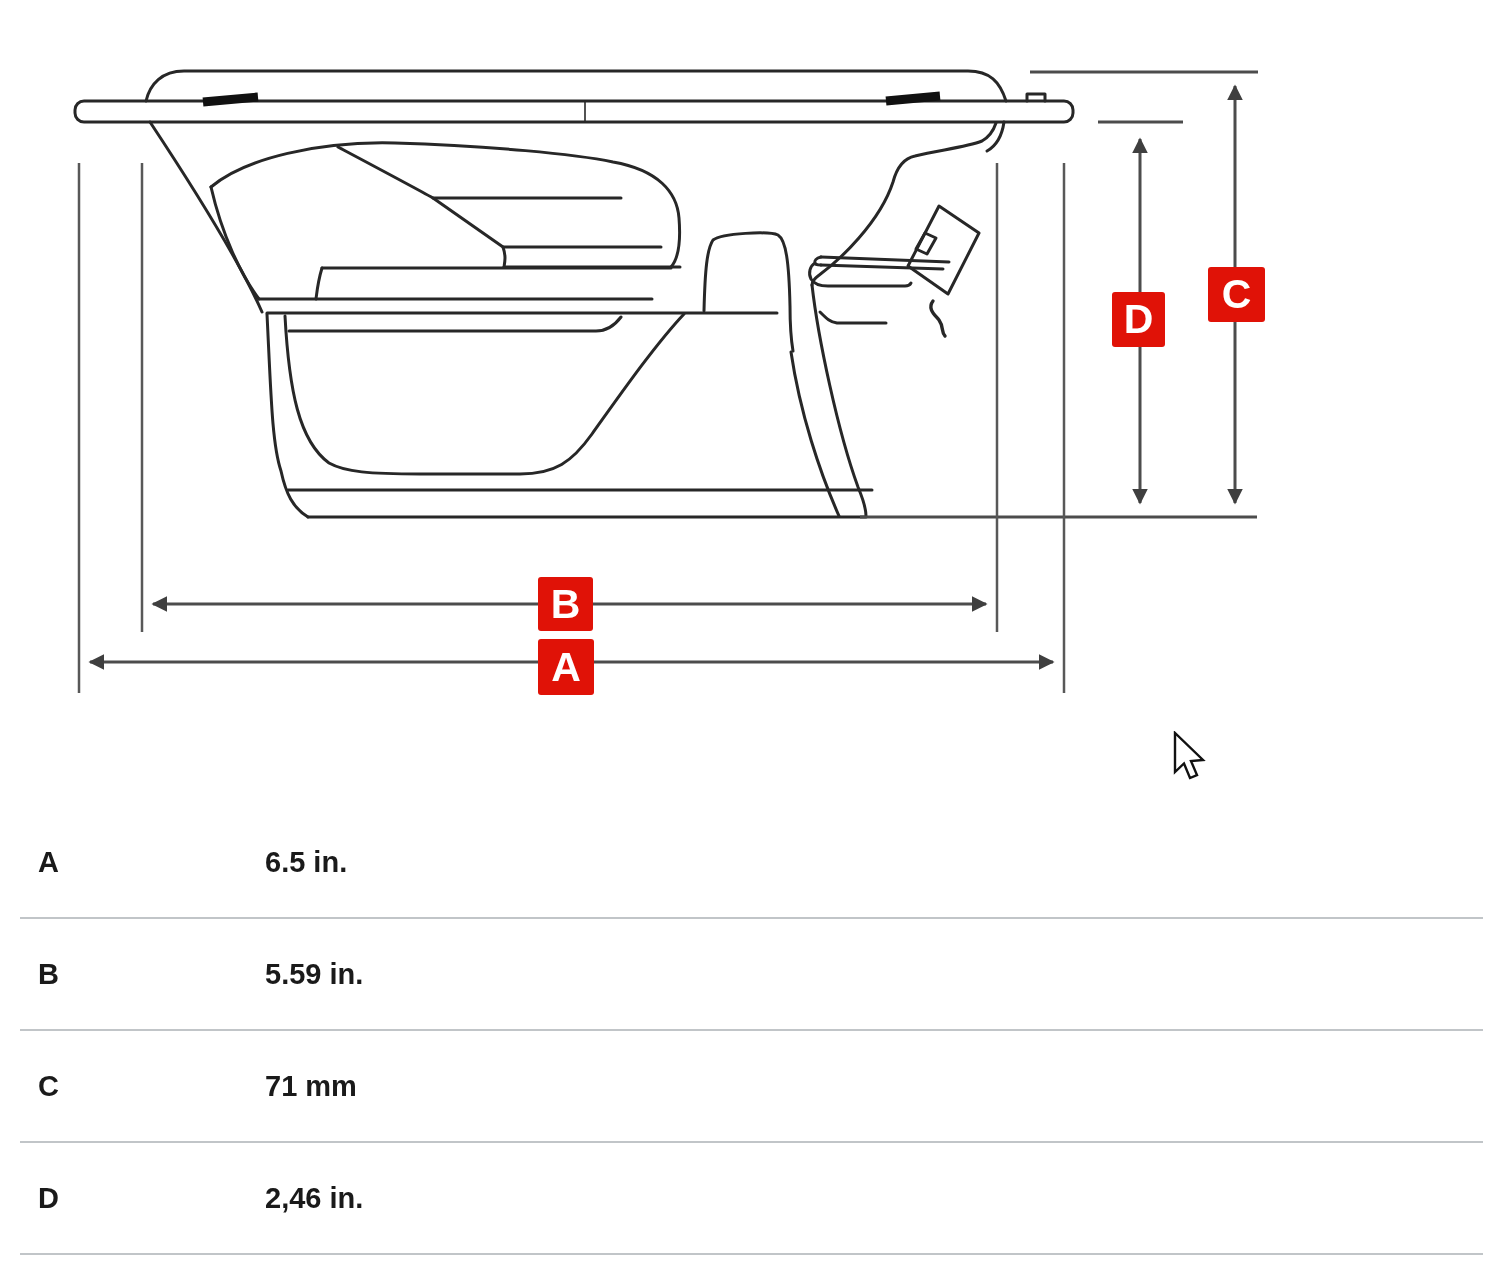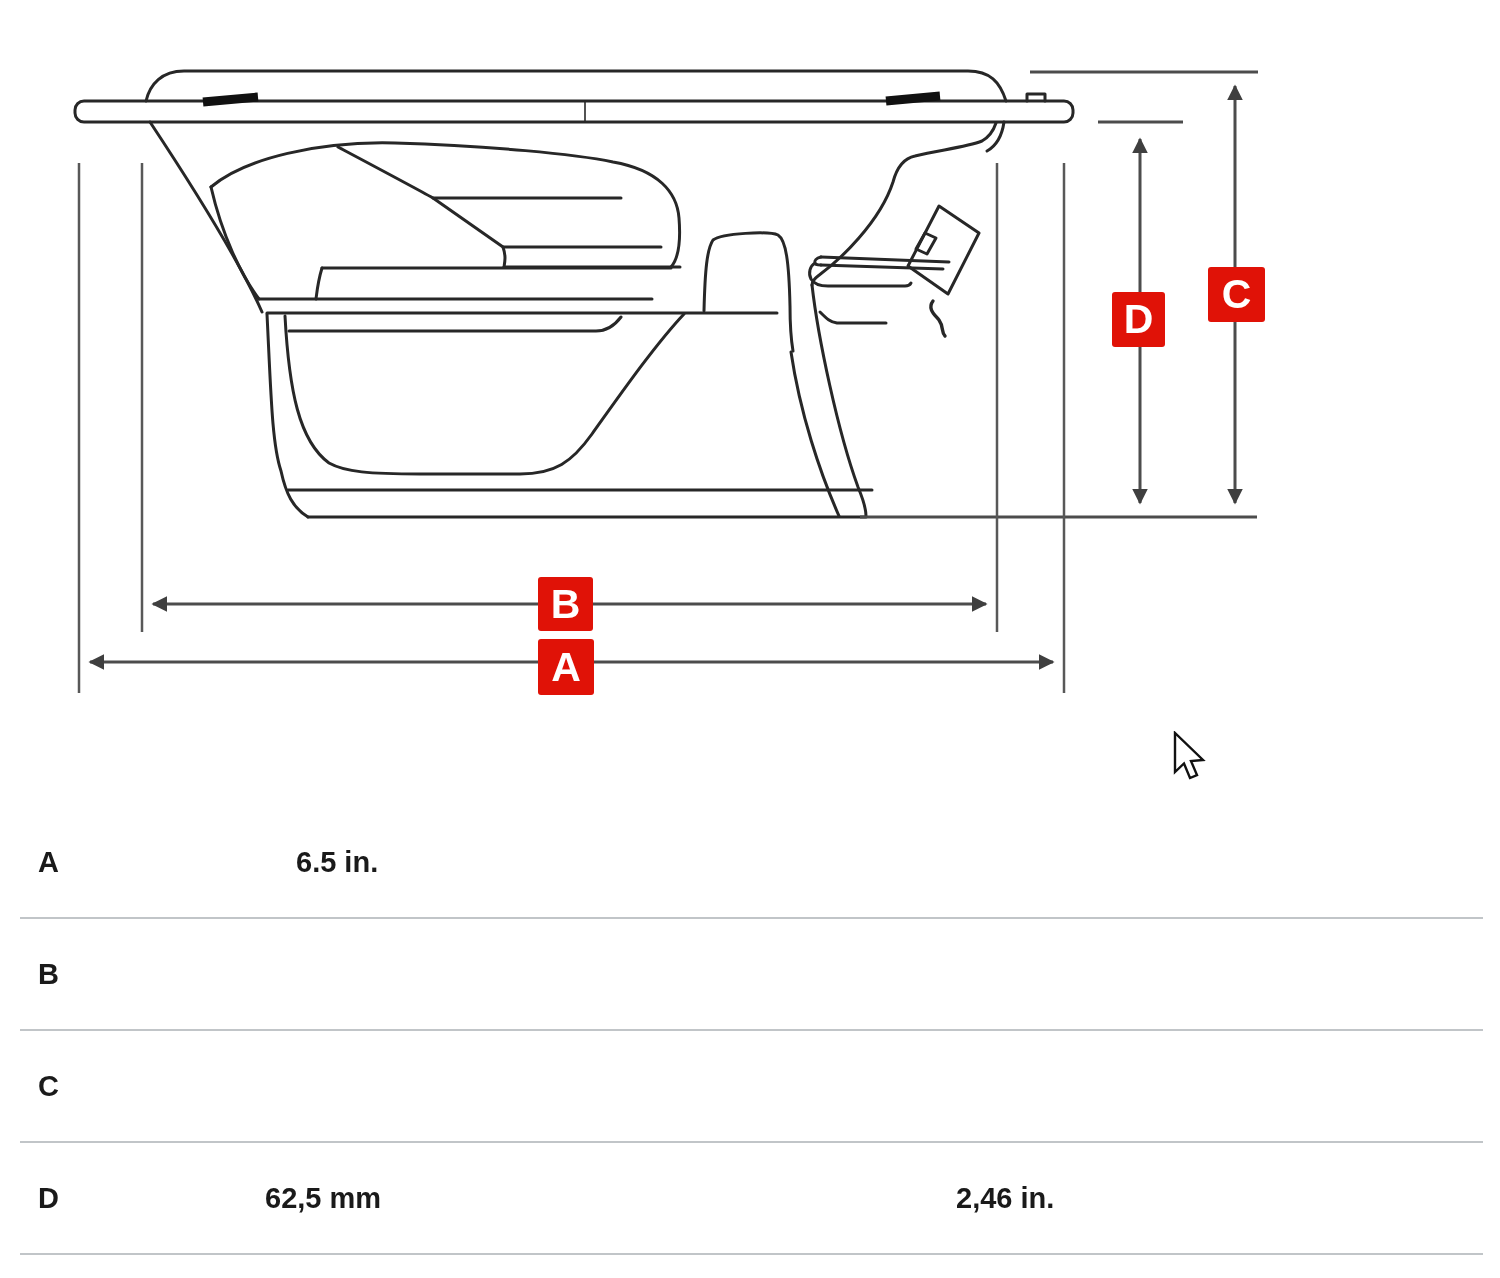--- a/index.html
+++ b/index.html
@@ -22,21 +22,21 @@
 
   
   .spec-table{position:absolute;left:20px;top:807px;width:1463px;}
   .spec-row{
     display:flex;align-items:center;height:110px;
     border-bottom:2px solid #c1c5c8;
     color:#1a1a1a;font-weight:bold;font-size:29px;
   }
   .cell-key{width:245px;padding-left:18px;box-sizing:border-box;}
   .cell-mm{width:660px;}
-  .cell-inch{flex:1;margin-left:31px;}
+  .cell-inch{flex:1;}
 
   
   .cursor{position:absolute;left:1172px;top:731px;width:36px;height:52px;}
 </style>
 </head>
 <body>
 
 <div class="stage">
 
   <svg class="drawing" width="1500" height="780" viewBox="0 0 1500 780">
@@ -128,27 +128,28 @@
   <div class="dim-badge badge-d" style="background: rgb(224, 18, 7);">D</div>
   <div class="dim-badge badge-c" style="background: rgb(224, 18, 7);">C</div>
 
   <div class="spec-table">
     <div class="spec-row">
       <span class="cell-key">A</span>
       <span class="cell-inch">6.5 in.</span>
     </div>
     <div class="spec-row">
       <span class="cell-key">B</span>
+      <span class="cell-inch">5.59 in.</span>
     </div>
     <div class="spec-row">
       <span class="cell-key">C</span>
+      <span class="cell-mm">71 mm</span>
     </div>
     <div class="spec-row">
       <span class="cell-key">D</span>
-      <span class="cell-mm">62,5 mm</span>
       <span class="cell-inch">2,46 in.</span>
     </div>
   </div>
 
   <svg class="cursor" viewBox="0 0 36 52">
     <path d="M3 2 L3 41 L12 32.5 L18 47 L25 44 L19 30 L31 29 Z" fill="#ffffff" stroke="#111111" stroke-width="2.4" stroke-linejoin="miter"></path>
   </svg>
 
 </div>
 

